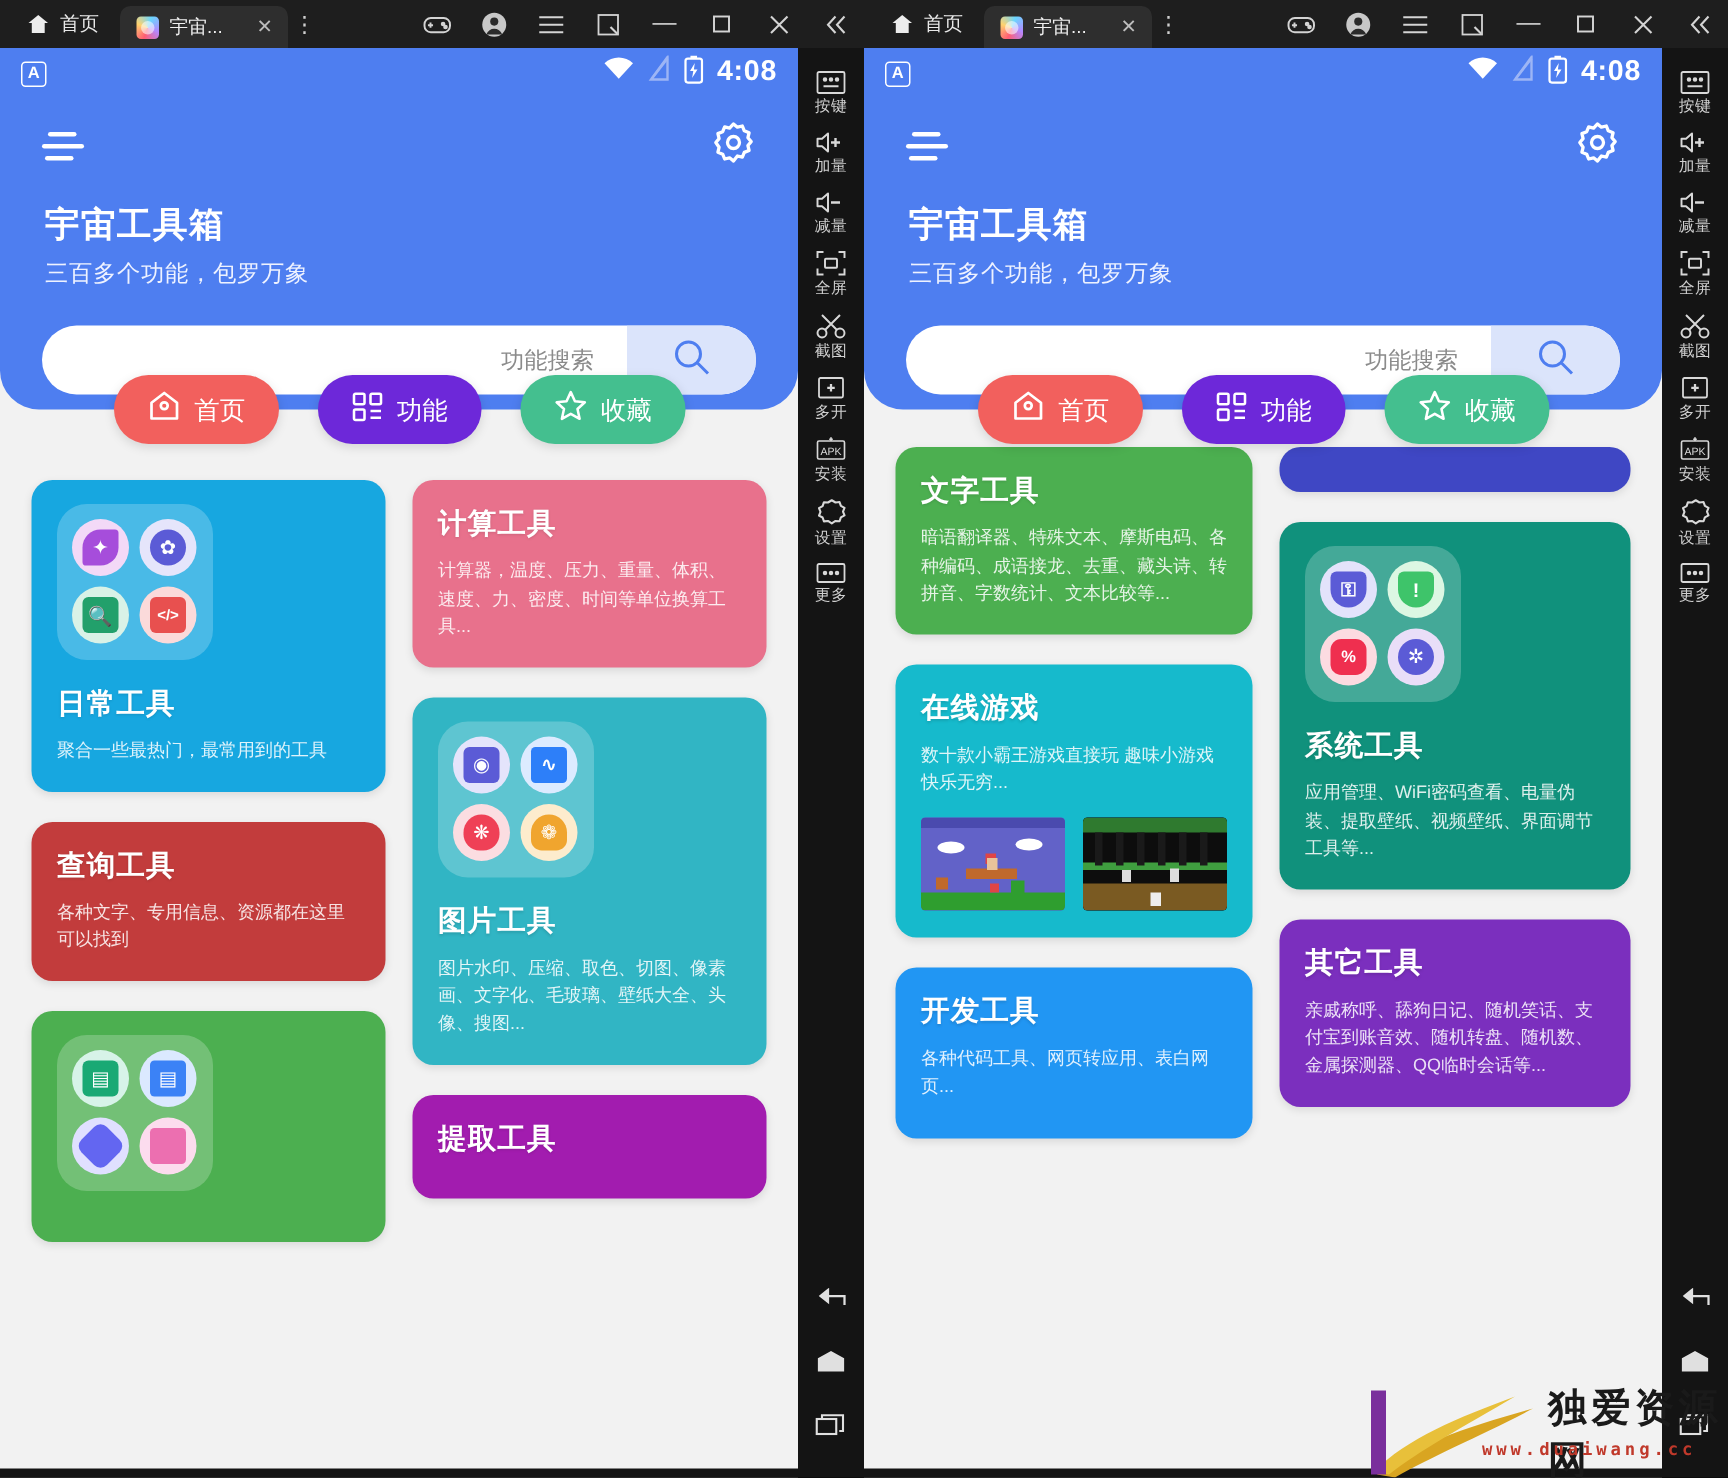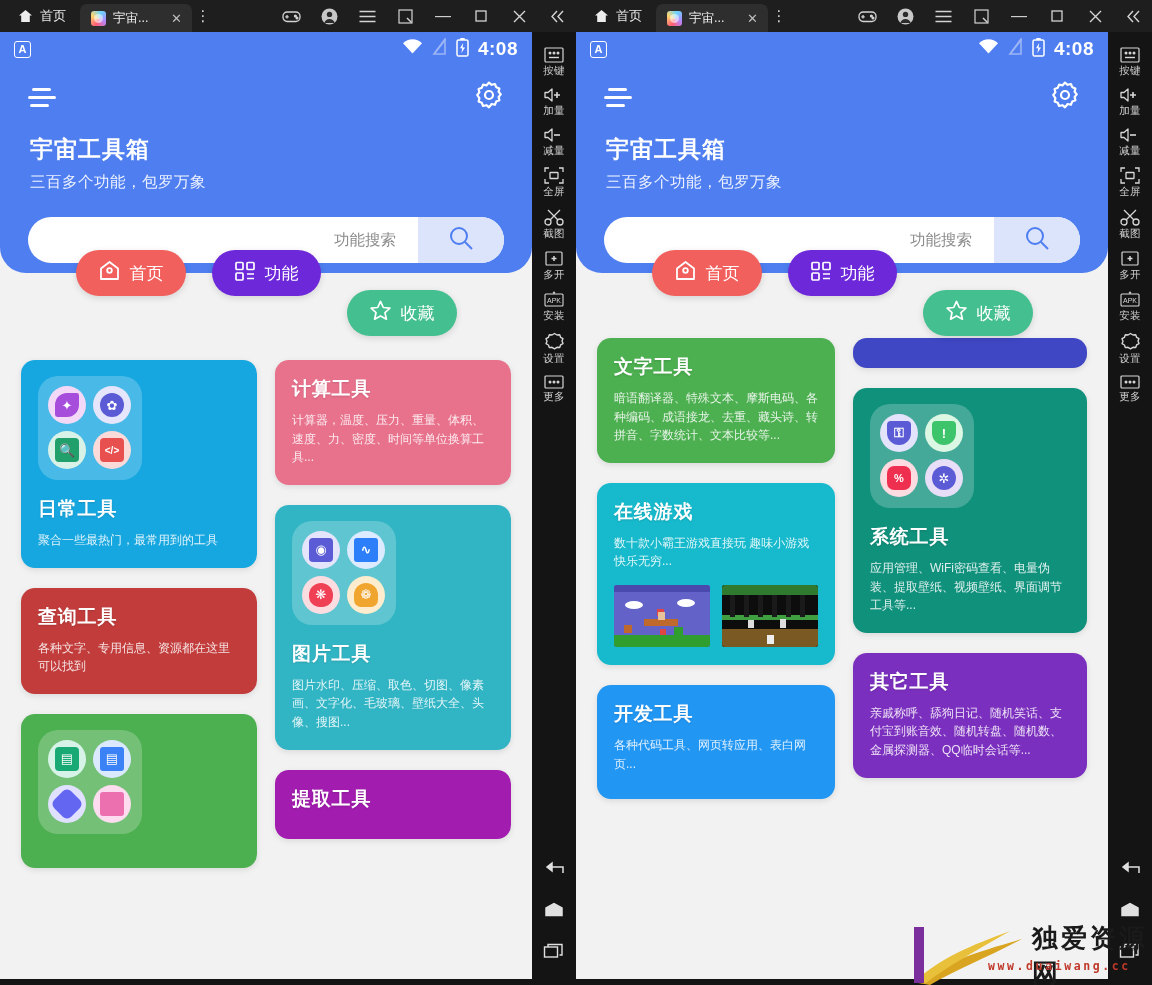--- a/index.html
+++ b/index.html
@@ -68,21 +68,21 @@
 
   .searchwrap { padding: 24px 28px 0; text-align: right; }
   .searchbar { height: 46px; background: #fff; border-radius: 23px; display:flex; align-items:center; overflow:hidden; }
   .searchbar .txt { flex:1; padding: 0 22px; color:#8b8b8b; font-size: 15.5px; }
   .searchbar .sbtn { width: 86px; height:100%; background:#dbe4fb; display:flex;align-items:center;justify-content:center; }
 
   .chips { display:flex; justify-content:center; gap: 26px; margin-top: -23px; position: relative; z-index: 3;}
   .chip { height: 46px; border-radius: 23px; display:flex;align-items:center; gap:9px; padding: 0 22px; color:#fff; font-size:17px; box-shadow: 0 2px 7px rgba(0,0,0,.13); }
   .chip.home { background:#f2605d; }
   .chip.func { background:#6d28d9; }
-  .chip.fav  { background:#44bf8f;margin-top:40px; }
+  .chip.fav  { background:#44bf8f; }
 
   
   .cards { display:flex; gap: 18px; padding: 24px 21px 0; }
   .col { flex: 1; display:flex; flex-direction:column; gap: 20px; }
   .card { border-radius: 14px; padding: 16px 17px 18px; color:#fff; box-shadow: 0 2px 6px rgba(0,0,0,.10); }
   .card h3 { font-size: 19px; font-weight: 700; letter-spacing: .8px; margin-bottom: 9px; text-shadow: 0 1px 2px rgba(0,0,0,.13); }
   .card p { font-size: 12px; line-height: 1.55; color: rgba(255,255,255,.86); }
   .iconbox { width: 104px; height: 104px; border-radius: 20px; background: rgba(255,255,255,.22);
              display:grid; grid-template-columns: 1fr 1fr; gap: 6px; padding: 10px; margin-bottom: 16px; }
   .appicon { width: 38px; height: 38px; border-radius: 50%; background:#fff; display:flex;align-items:center;justify-content:center; }

